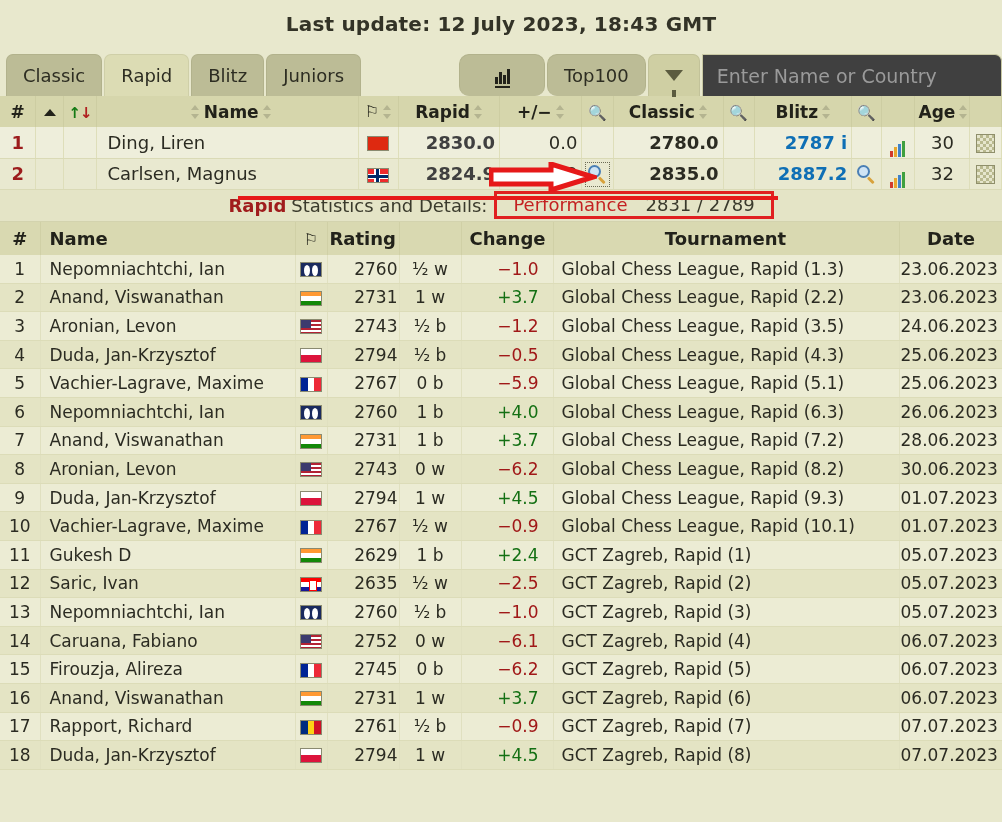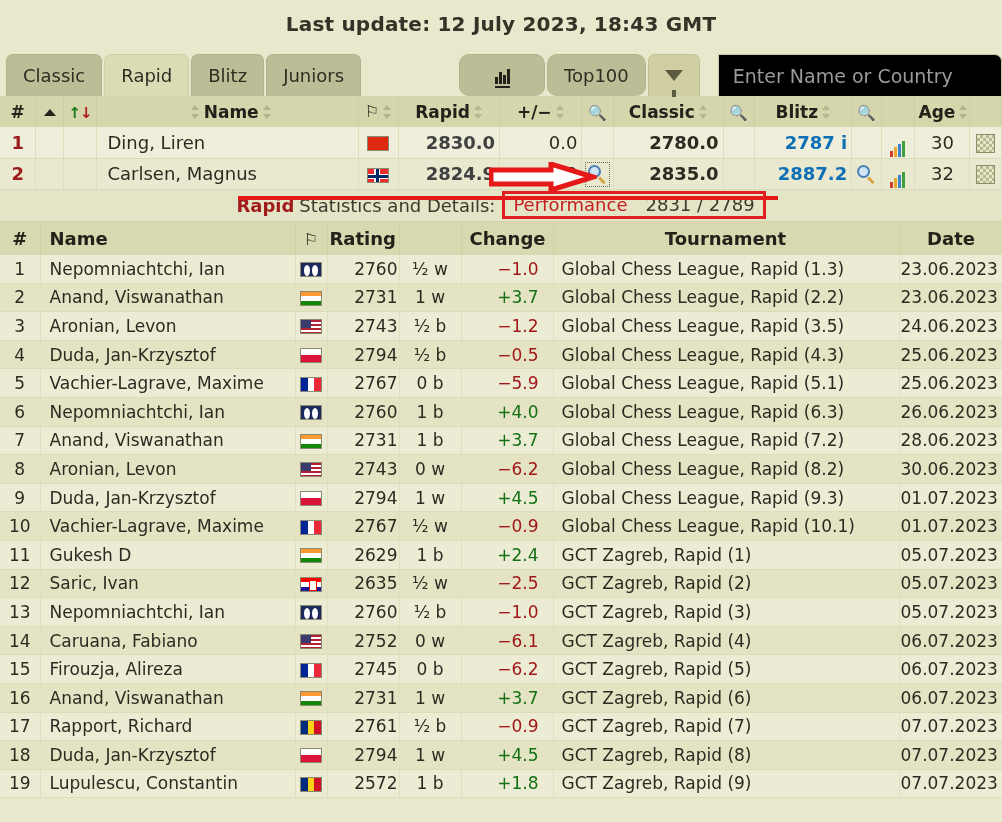--- a/index.html
+++ b/index.html
@@ -56,26 +56,25 @@
     display: flex; align-items: flex-end;
     flex: 1 1 auto;
     height: 42px;
   }
   .search-input {
     flex: 1 1 auto;
     height: 42px;
     border: 1px solid #c9c9a4;
     border-bottom: none;
     border-radius: 0 7px 0 0;
-    background: #000000;
+    background: #404040;
     font-size: 19px; color: #8d8d8d;
     padding: 0 14px;
     outline: none;
     font-family: "DejaVu Sans", "Liberation Sans", sans-serif;
-    margin-left: 16px;
   }
   .search-input::placeholder { color: #9a9a9a; }
 
   
   .top-table { width: 1002px; border-collapse: collapse; table-layout: fixed; }
   .top-table th {
     background: #d6d6ac;
     height: 31px;
     font-size: 17px; font-weight: bold; color: #22221a;
     border-right: 1px solid #cdcda2;
@@ -197,21 +196,21 @@
     display: flex; align-items: center; justify-content: center;
     background: #e4e4c6;
     font-size: 18px; color: #3a3a2c;
     border-bottom: 1px solid #d3d3ae;
     position: relative;
   }
   .statsbar .cat { color: #a01c1c; font-weight: bold; margin-right: 5px; }
   .statsbar .perf-box {
     margin-left: 7px;
     border: 3px solid #e02020;
-    padding: 0 8px;
+    padding: 0 16px;
     display: inline-flex; align-items: center; gap: 18px;
     line-height: 22px;
   }
   .statsbar .perf-label { color: #c42121; }
   .statsbar .perf-val { color: #3a3a2c; }
 
   
   .det-table { width: 1002px; border-collapse: collapse; table-layout: fixed; }
   .det-table th {
     background: #d9d9b1;
@@ -621,30 +620,20 @@
         <tr class="even">
           <td class="d-num">18</td>
           <td class="d-name">Duda, Jan-Krzysztof</td>
           <td class="d-flag"><span class="flag pl"></span></td>
           <td class="d-rating">2794</td>
           <td class="d-res">1 w</td>
           <td class="d-change pos">+4.5</td>
           <td class="d-tour">GCT Zagreb, Rapid (8)</td>
           <td class="d-date">07.07.2023</td>
         </tr>
-        <tr class="odd">
-          <td class="d-num">19</td>
-          <td class="d-name">Lupulescu, Constantin</td>
-          <td class="d-flag"><span class="flag ro"></span></td>
-          <td class="d-rating">2572</td>
-          <td class="d-res">1 b</td>
-          <td class="d-change pos">+1.8</td>
-          <td class="d-tour">GCT Zagreb, Rapid (9)</td>
-          <td class="d-date">07.07.2023</td>
-        </tr>
       </tbody>
   </table>
 
   <svg class="annot-arrow" viewBox="0 0 108 30">
     <polygon points="2,8 62,8 62,2 104,15 62,28 62,22 2,22" fill="#ffffff" stroke="#e61919" stroke-width="5" stroke-linejoin="miter"></polygon>
   </svg>
   <svg class="annot-underline" viewBox="0 0 540 6" preserveAspectRatio="none" style="height:6px;">
     <rect x="0" y="0" width="540" height="4" fill="#e61919"></rect>
   </svg>
 

